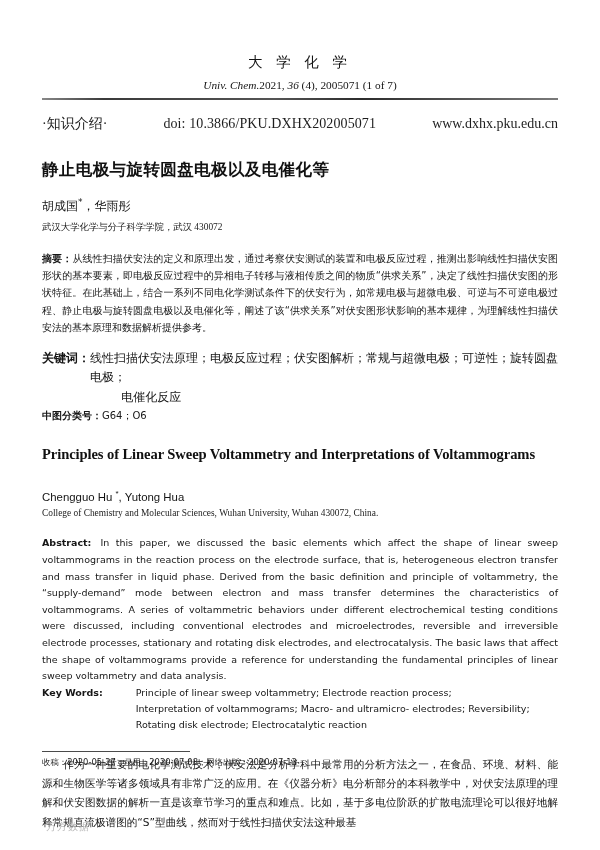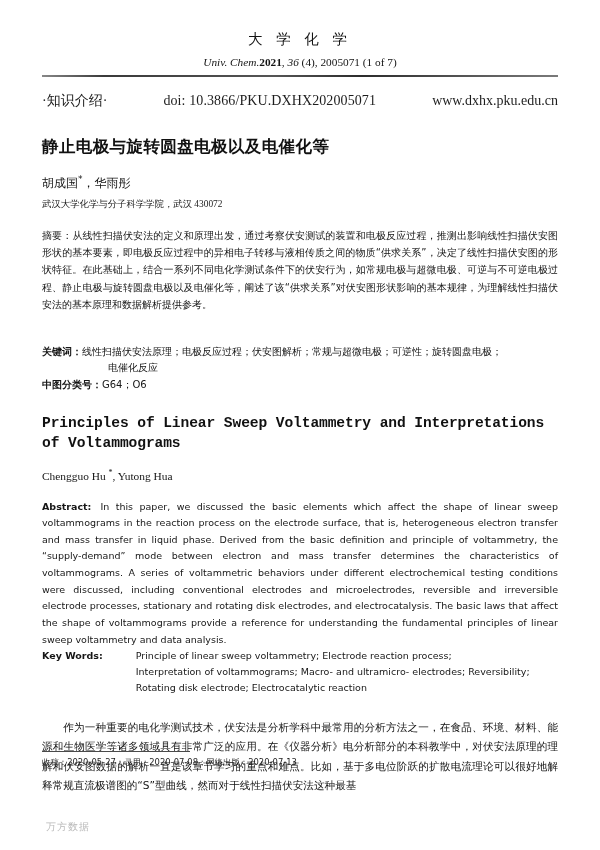--- a/index.html
+++ b/index.html
@@ -13,37 +13,37 @@
     height: 850px;
     background: #ffffff;
     overflow: hidden;
     font-family: "Liberation Serif", serif;
     color: #1a1a1a;
     box-sizing: border-box;
   }
 
   
   .masthead {
-    padding-top: 30px;
+    padding-top: 53px;
     text-align: center;
   }
   .journal-cn {
     font-family: "Liberation Serif", serif;
     font-size: 14.5px;
     letter-spacing: 5px;
     color: #141414;
   }
   .journal-en {
     margin-top: 7px;
     font-size: 11.3px;
     font-family: "Liberation Serif", serif;
     color: #141414;
   }
   .journal-en .ital { font-style: italic; }
-  .journal-en .bold { font-weight: bold; }
+  .journal-en .bold { font-weight: normal; }
 
   .rule-top {
     margin: 7px 42px 0 42px;
     height: 2px;
     background: linear-gradient(90deg,#888 0%,#3a3a3a 12%,#555 45%,#2c2c2c 62%,#7a7a7a 100%);
   }
 
   
   .meta-row {
     display: flex;
@@ -84,52 +84,52 @@
 
   
   .abs-cn {
     margin-top: 16px;
     font-size: 10px;
     line-height: 1.72;
     text-align: justify;
     color: #161616;
     font-family: "DejaVu Sans", sans-serif;
   }
-  .abs-cn .lbl { font-weight: normal; }
+  .abs-cn .lbl { font-weight: bold; }
 
   .kw-cn {
-    margin-top: 31px;
-    font-size: 10px;
+    margin-top: 13px;
+    font-size: 12px;
     line-height: 1.62;
     font-family: "DejaVu Sans", sans-serif;
     color: #161616;
     display: flex;
   }
   .kw-cn .lbl { font-weight: bold; white-space: nowrap; }
   .clc-cn {
     margin-top: 2px;
     font-size: 10px;
     font-family: "DejaVu Sans", sans-serif;
     color: #161616;
   }
   .clc-cn .lbl { font-weight: bold; }
 
   
   .title-en {
     margin-top: 22px;
-    font-family: Liberation Mono, monospace;
+    font-family: Liberation Serif, serif;
     font-size: 14.6px;
     font-weight: bold;
     line-height: 1.32;
     color: #111;
     letter-spacing: -.1px;
   }
   .authors-en {
-    margin-top: 15px;
-    font-family: Liberation Serif, serif;
+    margin-top: 24px;
+    font-family: Liberation Sans, sans-serif;
     font-size: 11.4px;
     color: #141414;
   }
   .authors-en sup { font-size: 8px; }
   .affil-en {
     margin-top: 6px;
     font-size: 9.4px;
     font-family: "Liberation Serif", serif;
     color: #222;
   }
@@ -243,20 +243,21 @@
 
     <div class="clc-cn">
       <span class="lbl">中图分类号：</span><span>G64；O6</span>
     </div>
 
     <div class="title-en">Principles of Linear Sweep Voltammetry and Interpretations of Voltammograms</div>
 
     <div class="authors-en">
       <span>Chengguo Hu</span> <sup>*</sup><span>, Yutong Hua</span>
     </div>
+    <div class="affil-en">College of Chemistry and Molecular Sciences, Wuhan University, Wuhan 430072, China.</div>
 
     <div class="abs-en">
       <span class="lbl">Abstract:</span><span class="gap"></span><span>In this paper, we discussed the basic elements which affect the shape of linear sweep voltammograms in the reaction process on the electrode surface, that is, heterogeneous electron transfer and mass transfer in liquid phase. Derived from the basic definition and principle of voltammetry, the “supply-demand” mode between electron and mass transfer determines the characteristics of voltammograms. A series of voltammetric behaviors under different electrochemical testing conditions were discussed, including conventional electrodes and microelectrodes, reversible and irreversible electrode processes, stationary and rotating disk electrodes, and electrocatalysis. The basic laws that affect the shape of voltammograms provide a reference for understanding the fundamental principles of linear sweep voltammetry and data analysis.</span>
     </div>
 
     <div class="kw-en">
       <span class="lbl">Key Words:</span>
       <span class="kwbody">
         <span class="kwline">Principle of linear sweep voltammetry;   Electrode reaction process;</span><br>
         <span class="kwline">Interpretation of voltammograms;   Macro- and ultramicro- electrodes;   Reversibility;</span><br>

